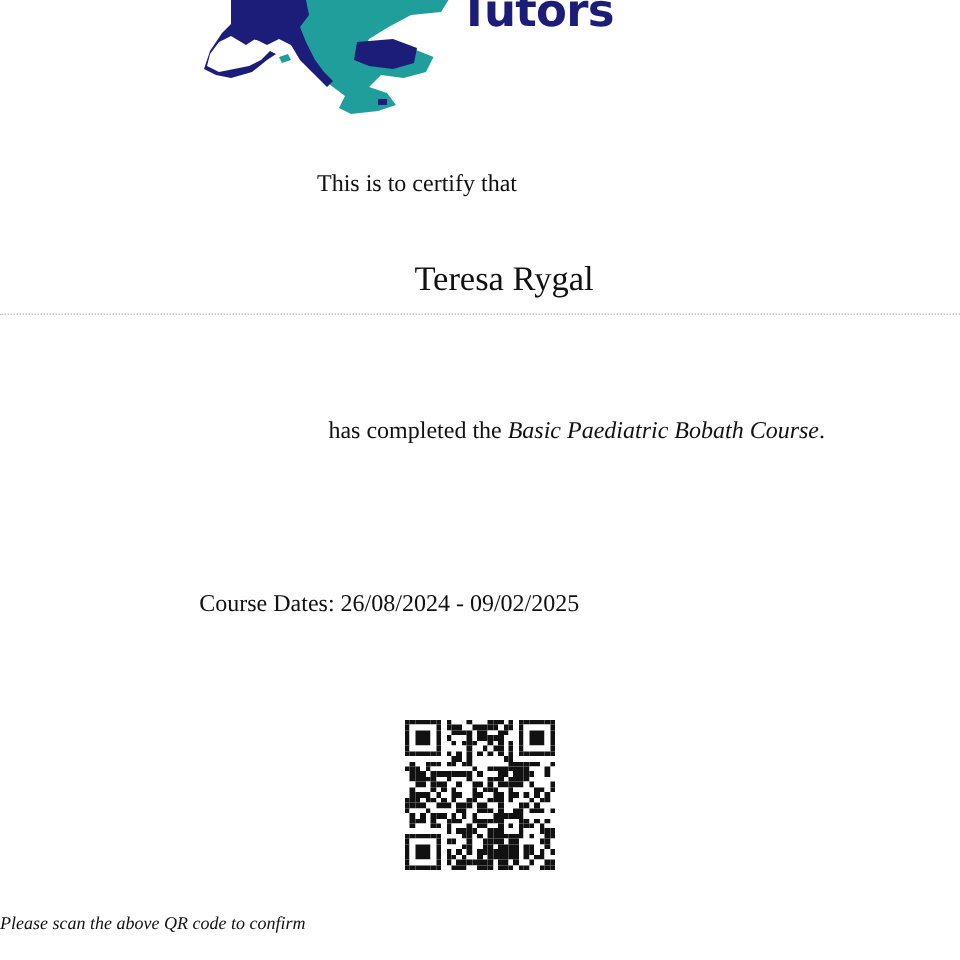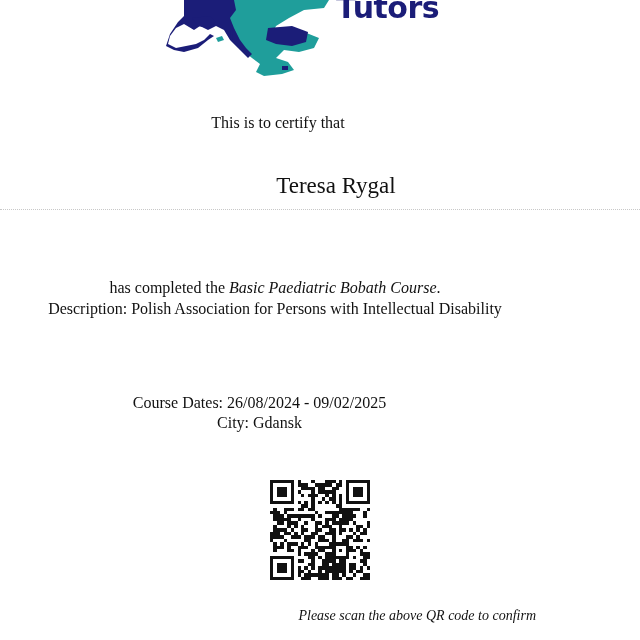--- a/index.html
+++ b/index.html
@@ -10,21 +10,21 @@
       background: #ffffff;
       overflow: hidden;
     }
     body {
       position: relative;
       font-family: "Liberation Serif", "DejaVu Serif", serif;
       color: #111111;
     }
     .logo {
       position: absolute;
-      left: 164px;
+      left: 134px;
       top: 0;
       width: 360px;
       height: 80px;
     }
     .logo svg.map {
       position: absolute;
       left: 0;
       top: 0;
     }
     .logo-text {
@@ -65,21 +65,21 @@
       left: 0;
       width: 640px;
       height: 0;
       border-top: 1px dotted #c8c8c8;
     }
     .completed {
       position: absolute;
       top: 277px;
       left: 0;
       width: 550px;
-      text-align: center;
+      text-align: right;
       font-size: 16px;
       line-height: 21px;
     }
     .completed em { font-style: italic; }
     .details {
       position: absolute;
       top: 393px;
       left: 0;
       width: 519px;
       text-align: center;
@@ -96,22 +96,22 @@
       grid-template-columns: repeat(29, 1fr);
       grid-template-rows: repeat(29, 1fr);
     }
     .qr .m { background: #ffffff; }
     .qr .m.on { background: #111111; }
     .scan-note {
       position: absolute;
       top: 609px;
       left: 0;
       width: 536px;
-      text-align: right;
-      font-size: 14px;
+      text-align: left;
+      font-size: 12px;
       font-style: italic;
       line-height: 13px;
     }
   </style>
 </head>
 <body>
 
 <div class="logo">
   <svg class="map" width="170" height="80" viewBox="0 0 170 80">
 
@@ -132,26 +132,24 @@
 </div>
 
 <div class="certify">This is to certify that</div>
 
 <div class="recipient">Teresa Rygal</div>
 
 <div class="divider"></div>
 
 <div class="completed">
   <div><span>has completed the </span><em>Basic Paediatric Bobath Course</em><span>.</span></div>
-  <div>Description: Polish Association for Persons with Intellectual Disability</div>
 </div>
 
 <div class="details">
   <div>Course Dates: 26/08/2024 - 09/02/2025</div>
-  <div>City: Gdansk</div>
 </div>
 
 <div class="qr" id="qr">
     <div class="m on"></div>
     <div class="m on"></div>
     <div class="m on"></div>
     <div class="m on"></div>
     <div class="m on"></div>
     <div class="m on"></div>
     <div class="m on"></div>

